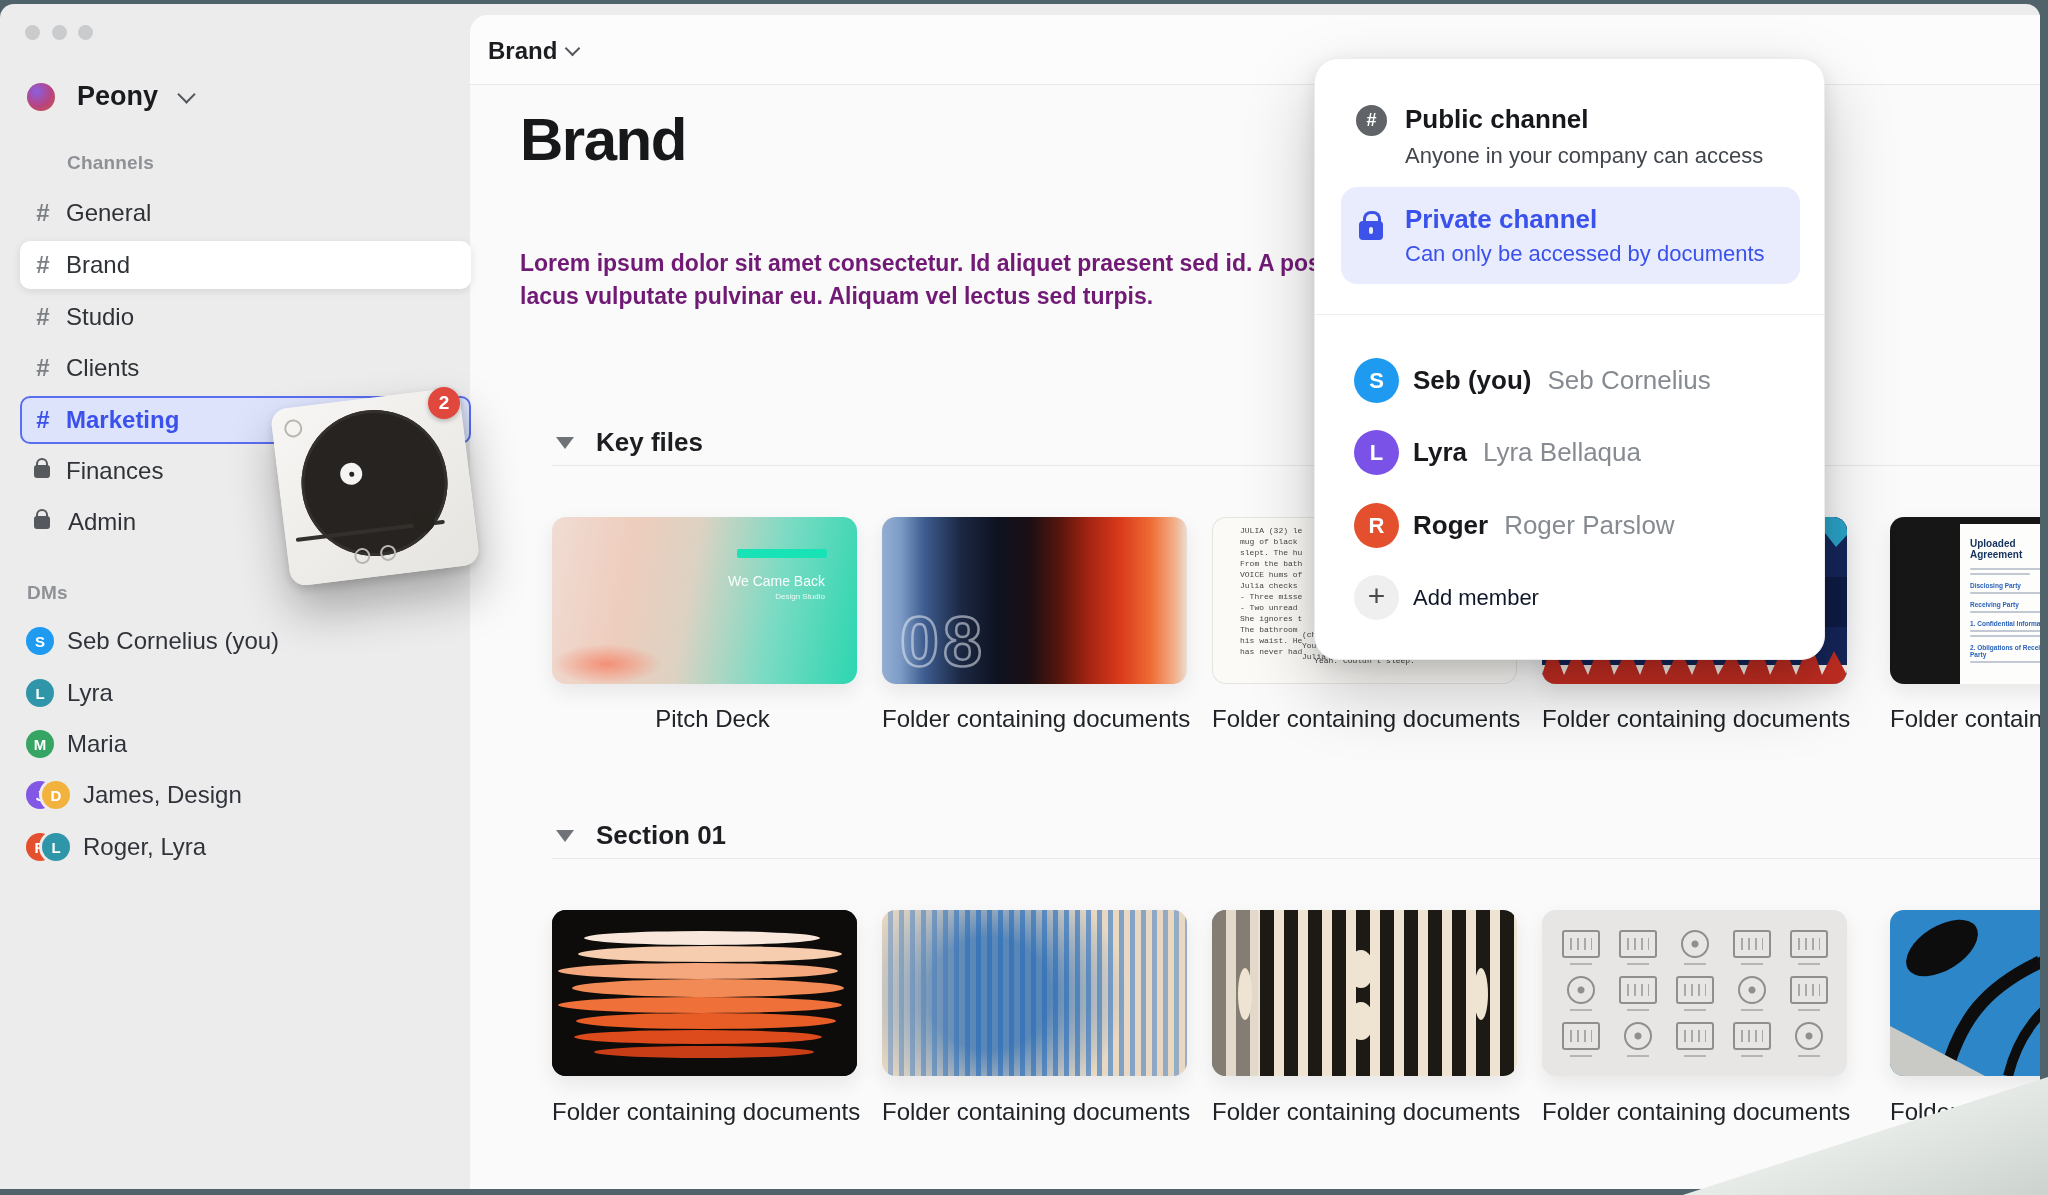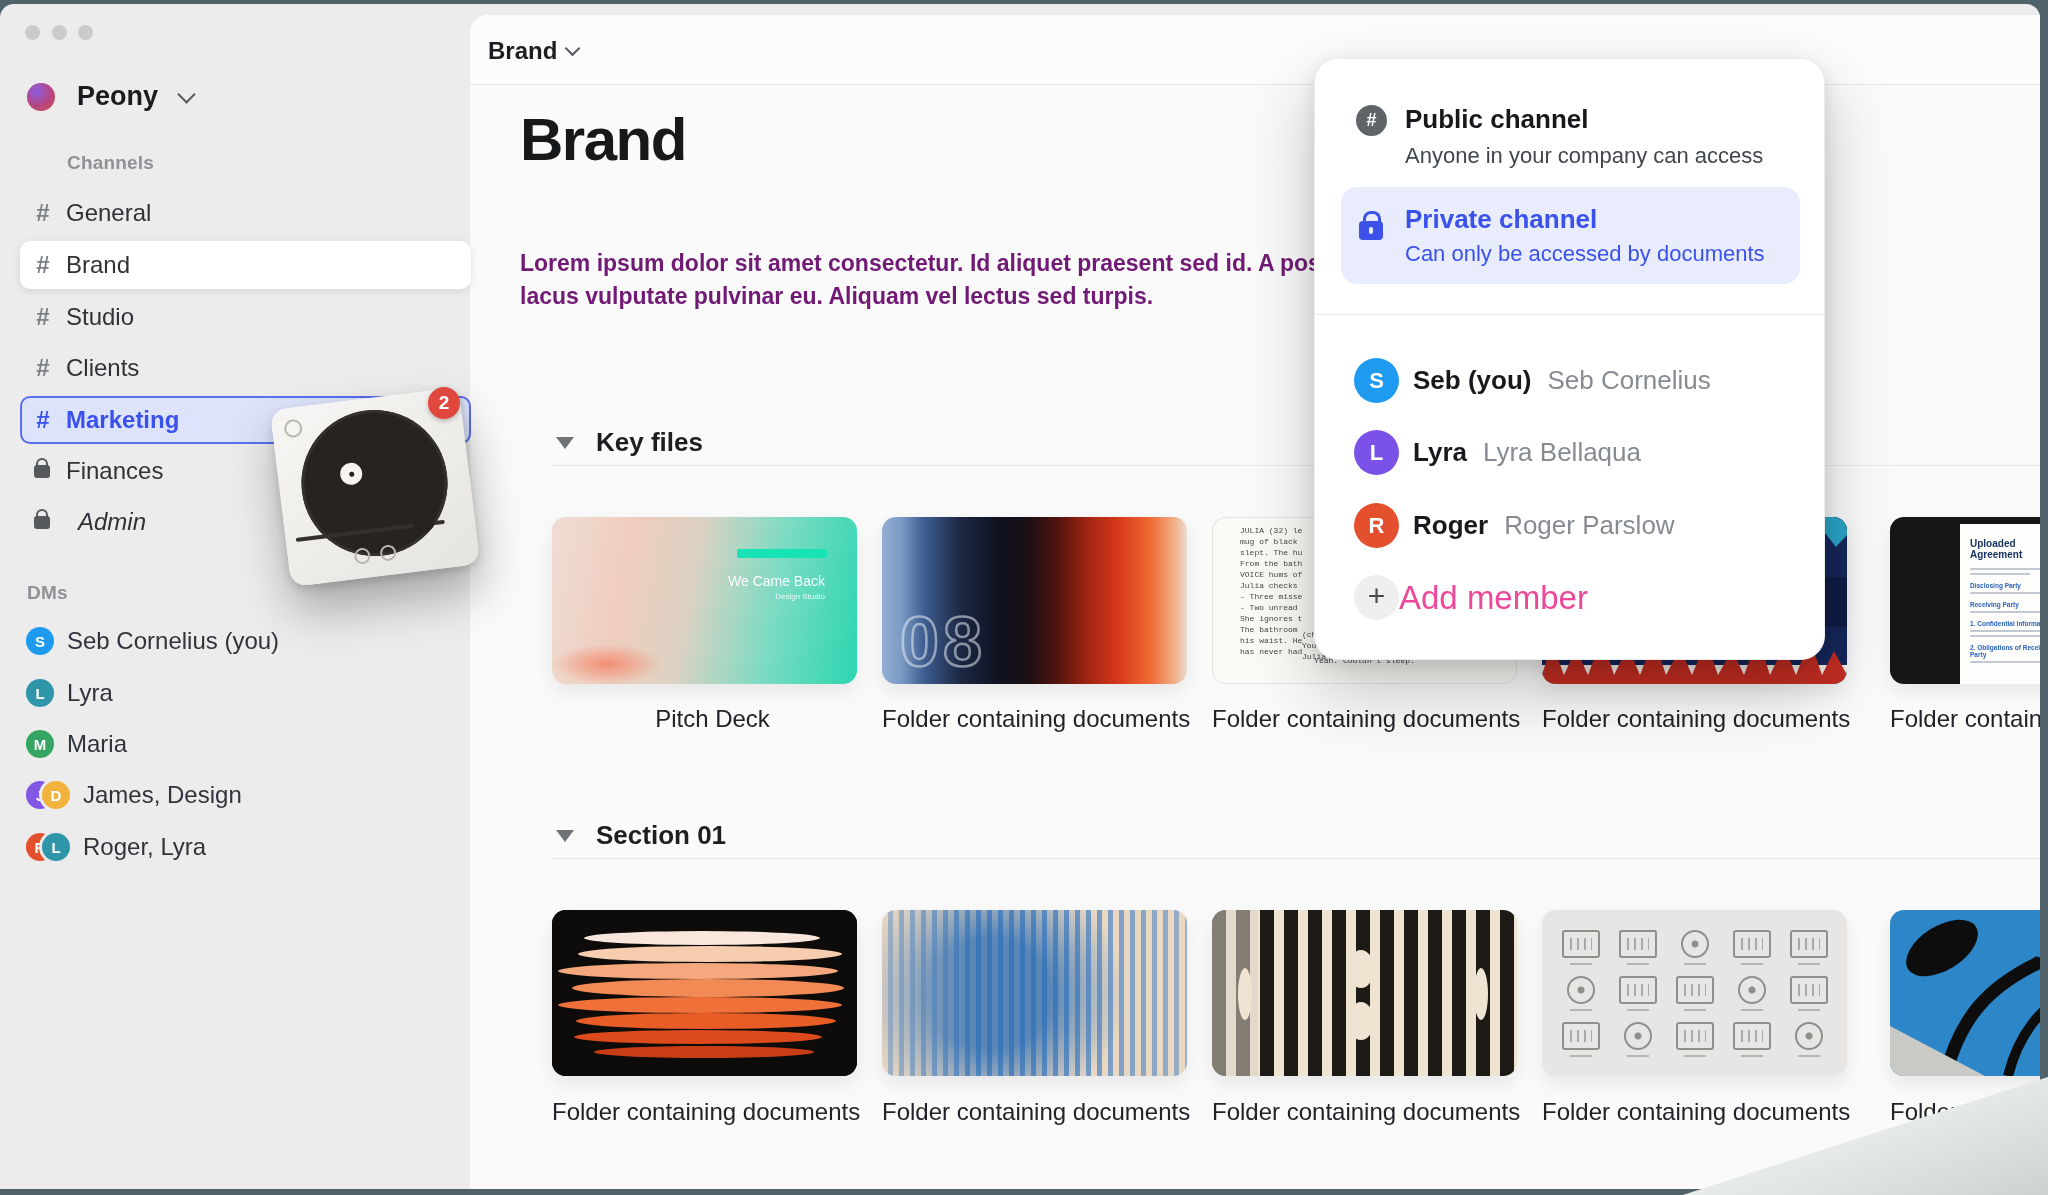--- a/index.html
+++ b/index.html
@@ -112,21 +112,21 @@
   .lock-blue{position:absolute;left:44px;top:162px;width:24px;height:19px;background:#3c52e8;border-radius:4px;}
   .lock-blue::before{content:"";position:absolute;left:4px;top:-10px;width:12px;height:11px;border:3.5px solid #3c52e8;border-bottom:none;border-radius:8px 8px 0 0;}
   .lock-blue::after{content:"";position:absolute;left:10px;top:6px;width:4px;height:7px;background:#e8ecfc;border-radius:2px;}
   .pop-divider{position:absolute;left:0;top:255px;width:100%;height:1px;background:#ededed;}
   .member{position:absolute;left:39px;display:flex;align-items:center;}
   .av-lg{width:45px;height:45px;border-radius:50%;color:#fff;font-size:22px;font-weight:700;display:flex;align-items:center;justify-content:center;}
   .m-name{margin-left:14px;font-size:26px;font-weight:700;color:#17191d;white-space:nowrap;}
   .m-full{margin-left:16px;font-size:26px;color:#868b92;white-space:nowrap;}
   .plus-circle{width:45px;height:45px;border-radius:50%;background:#efefef;display:flex;align-items:center;justify-content:center;}
   .plus-circle::before{content:"+";font-size:30px;font-weight:400;color:#4a4a4a;margin-top:-3px;}
-  .add-label{font-size:33px;color:#ec4899;}
+  .add-label{margin-left:14px;font-size:22px;color:#0f172a;}
   
   .fold{left:1600px;top:1040px;width:448px;height:155px;z-index:60;
     clip-path:polygon(18.5% 100%,100% 23.9%,100% 100%);
     background:linear-gradient(160deg,#ffffff 25%,#e7ebe7 60%,#ccd3cf 100%);
     filter:drop-shadow(-12px -10px 14px rgba(0,0,0,.22));}
   .blue-accent{color:#3a51ec;}
 </style>
 </head>
 <body>
 
@@ -162,21 +162,21 @@
 <div class="abs chan-row row-active" style="top:396px;z-index:3;">
   <span class="icon-hash"></span>
   <span class="chan-label">Marketing</span>
 </div>
 <div class="abs chan-row" style="top:447px;z-index:3;">
   <span class="lock"></span>
   <span class="chan-label" style="margin-left:16px;">Finances</span>
 </div>
 <div class="abs chan-row" style="top:498px;z-index:3;">
   <span class="lock"></span>
-  <span class="chan-label" style="margin-left:28px;font-style:italic;">Admin</span>
+  <span class="chan-label" style="margin-left:18px;">Admin</span>
 </div>
 
 <div class="abs side-label" style="left:27px;top:582px;z-index:3;">DMs</div>
 
 <div class="abs dm-row" style="top:621px;z-index:3;">
   <span class="av" style="background:#1e9bf0;">S</span>
   <span class="dm-name">Seb Cornelius (you)</span>
 </div>
 <div class="abs dm-row" style="top:673px;z-index:3;">
   <span class="av" style="background:#2f96aa;">L</span>

